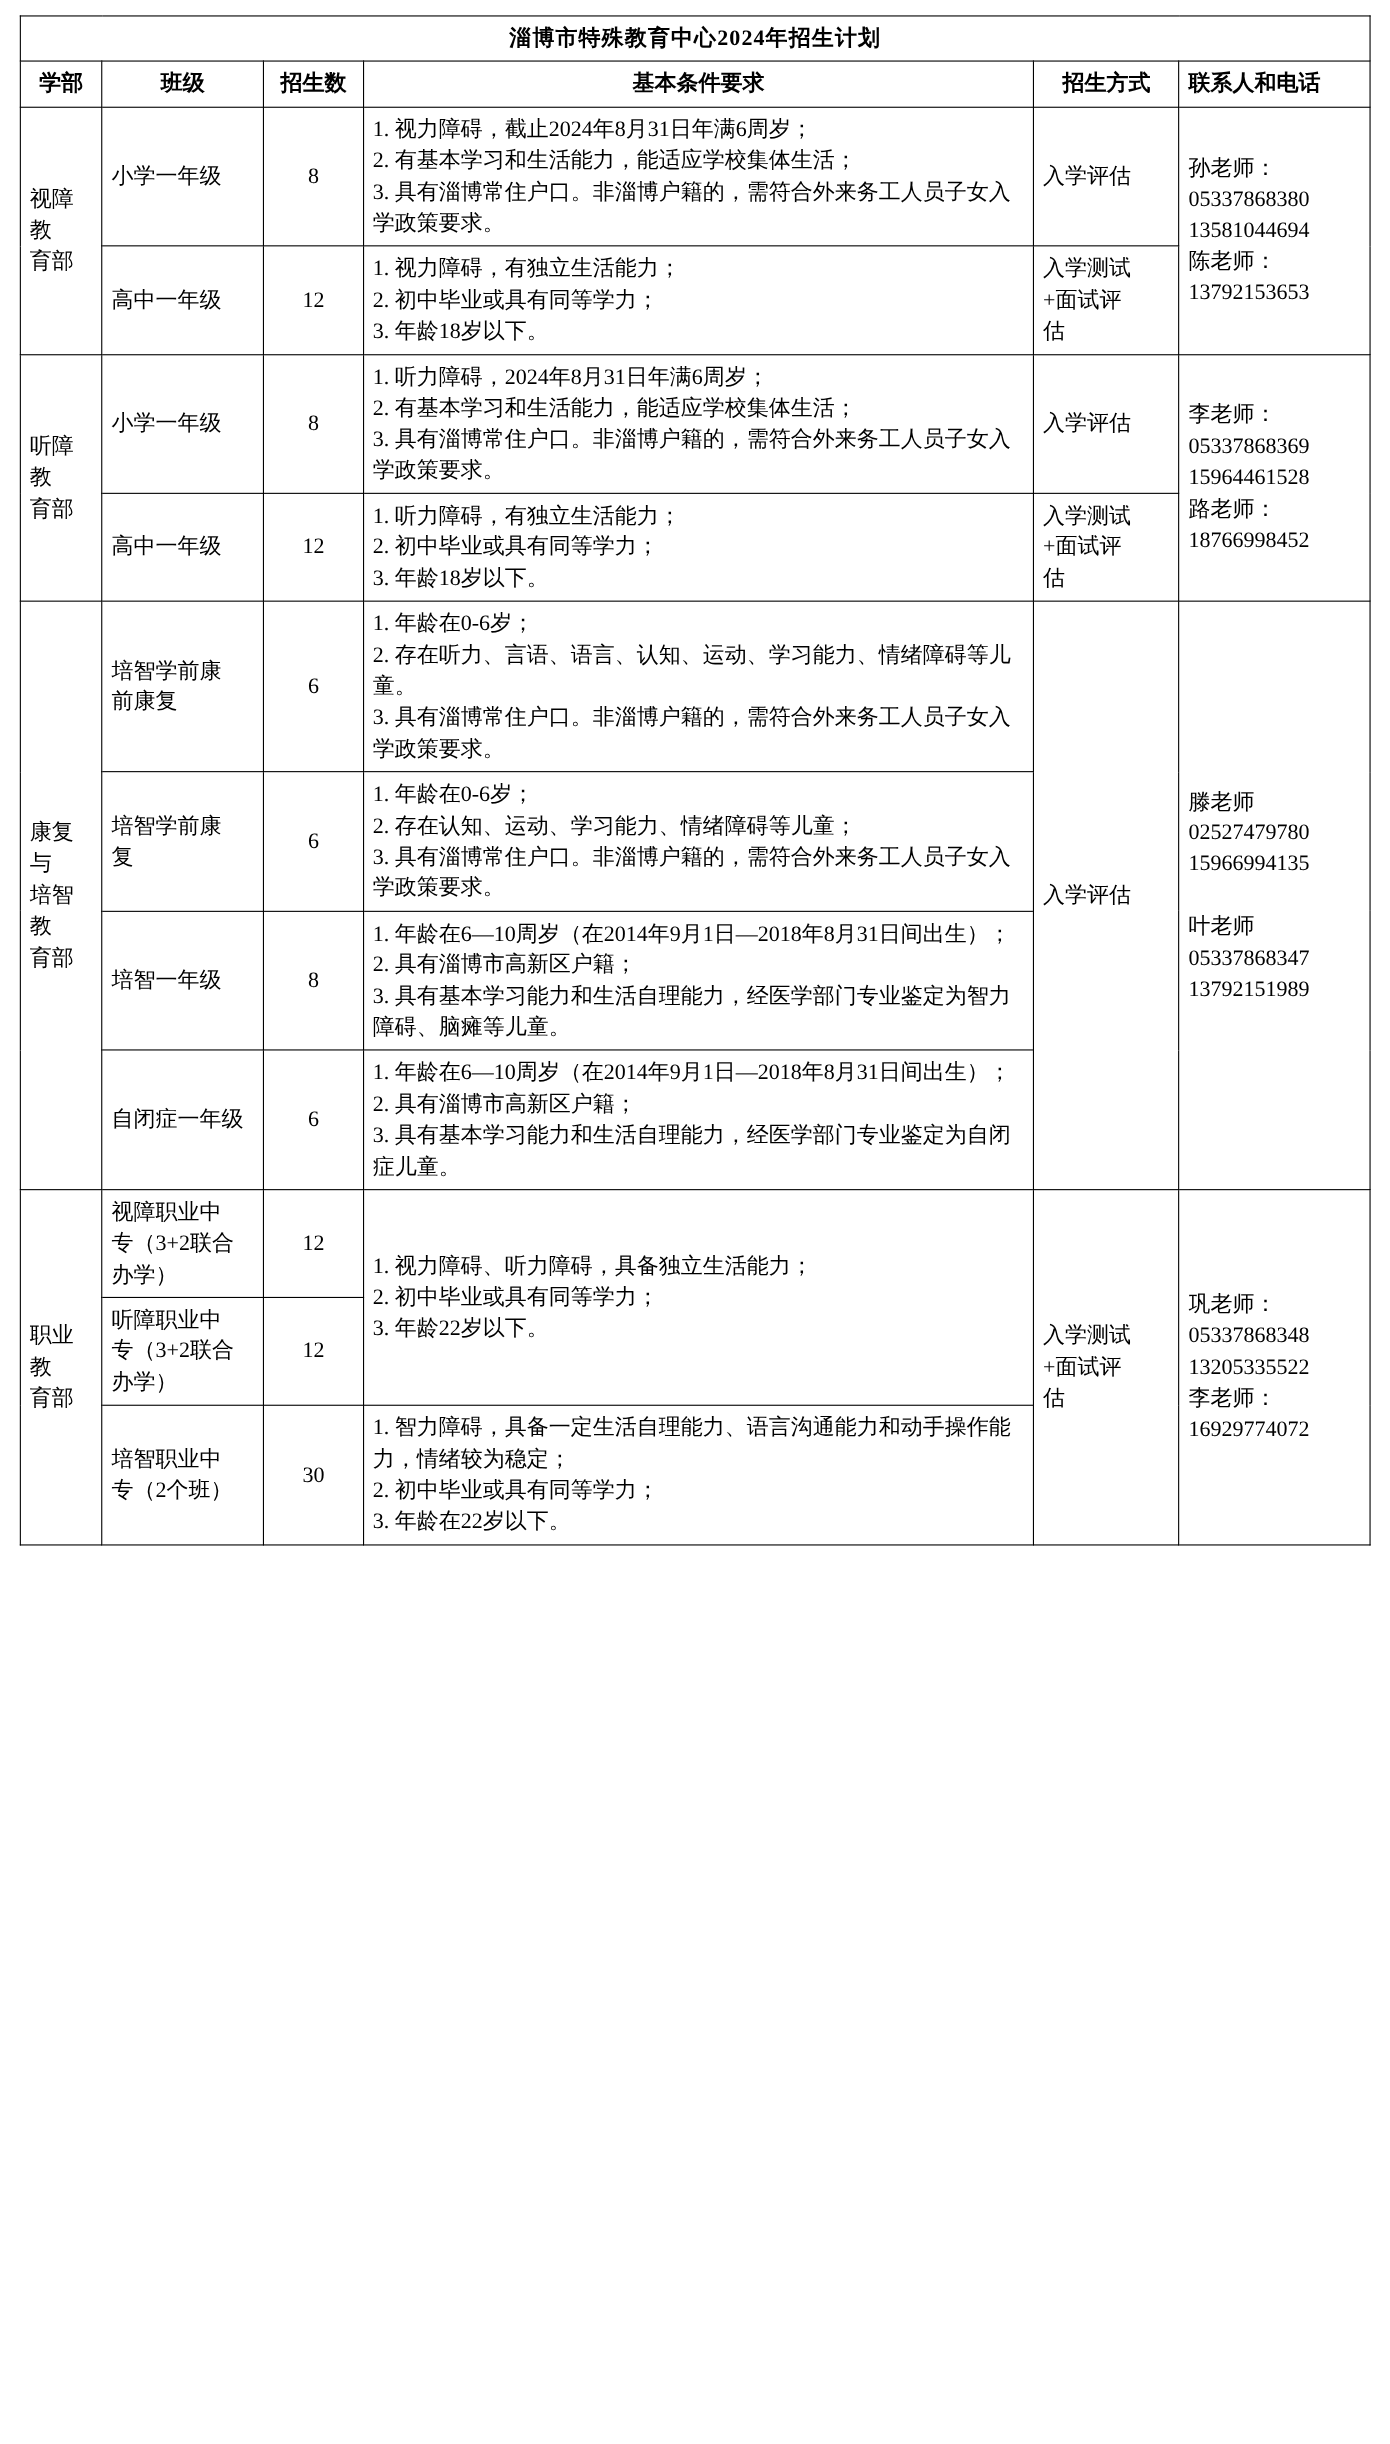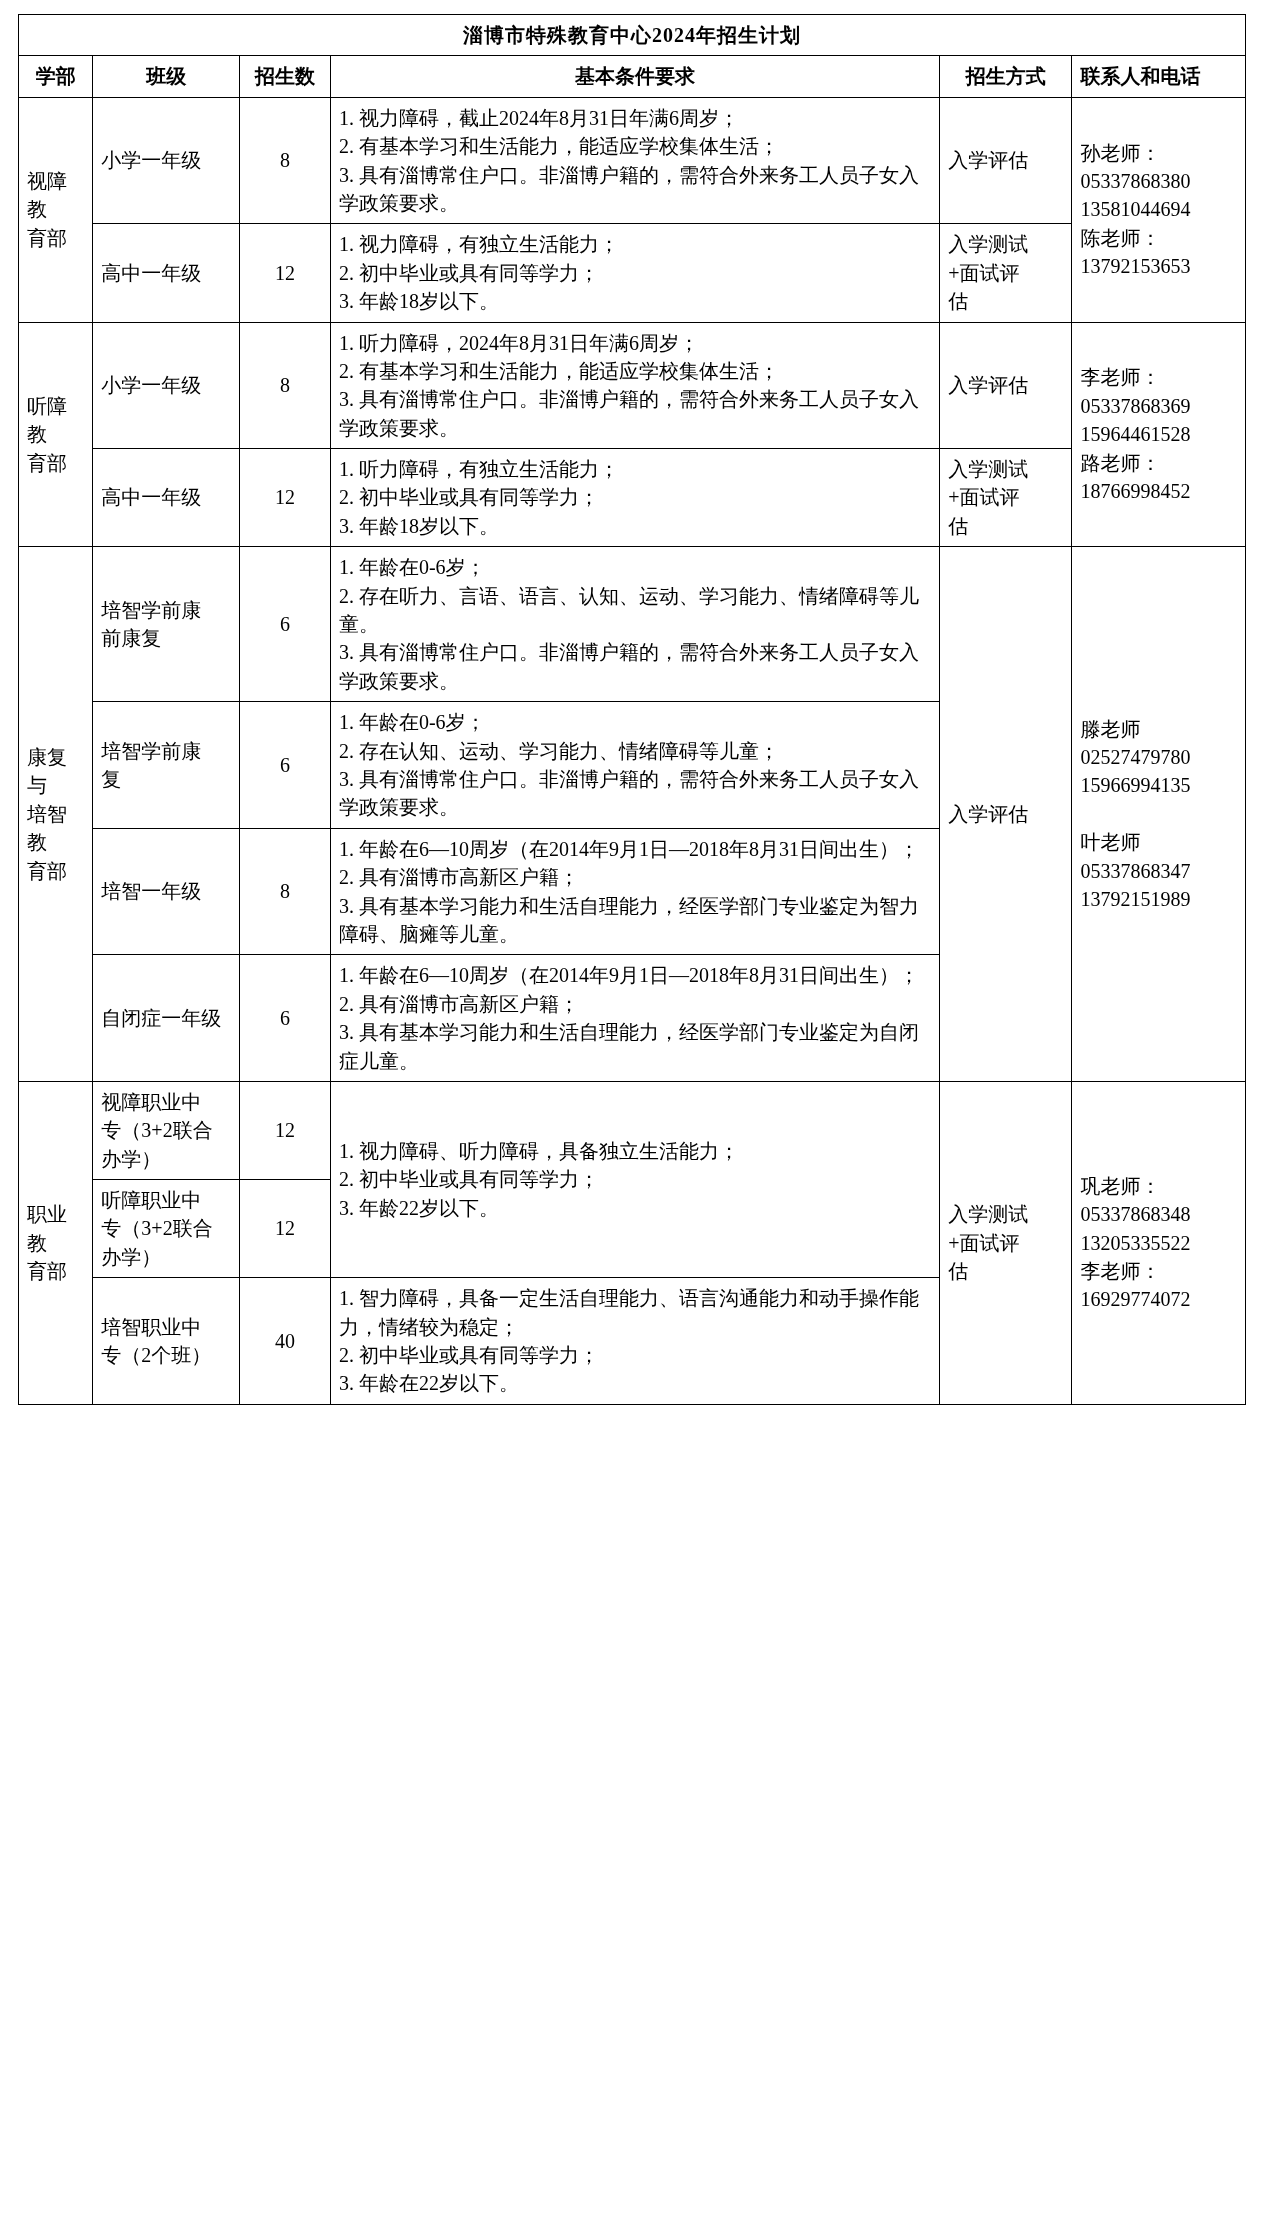--- a/index.html
+++ b/index.html
@@ -280,21 +280,21 @@
           <p>专（3+2联合</p>
           <p>办学）</p>
         </td>
         <td style="text-align:center;">12</td>
       </tr>
       <tr>
         <td class="clsname">
           <p>培智职业中</p>
           <p>专（2个班）</p>
         </td>
-        <td style="text-align:center;">40</td>
+        <td style="text-align:center;">30</td>
         <td class="cond">
           <p>1. 智力障碍，具备一定生活自理能力、语言沟通能力和动手操作能力，情绪较为稳定；</p>
           <p>2. 初中毕业或具有同等学力；</p>
           <p>3. 年龄在22岁以下。</p>
         </td>
       </tr>
     </tbody>
   </table>
 </div>
 

